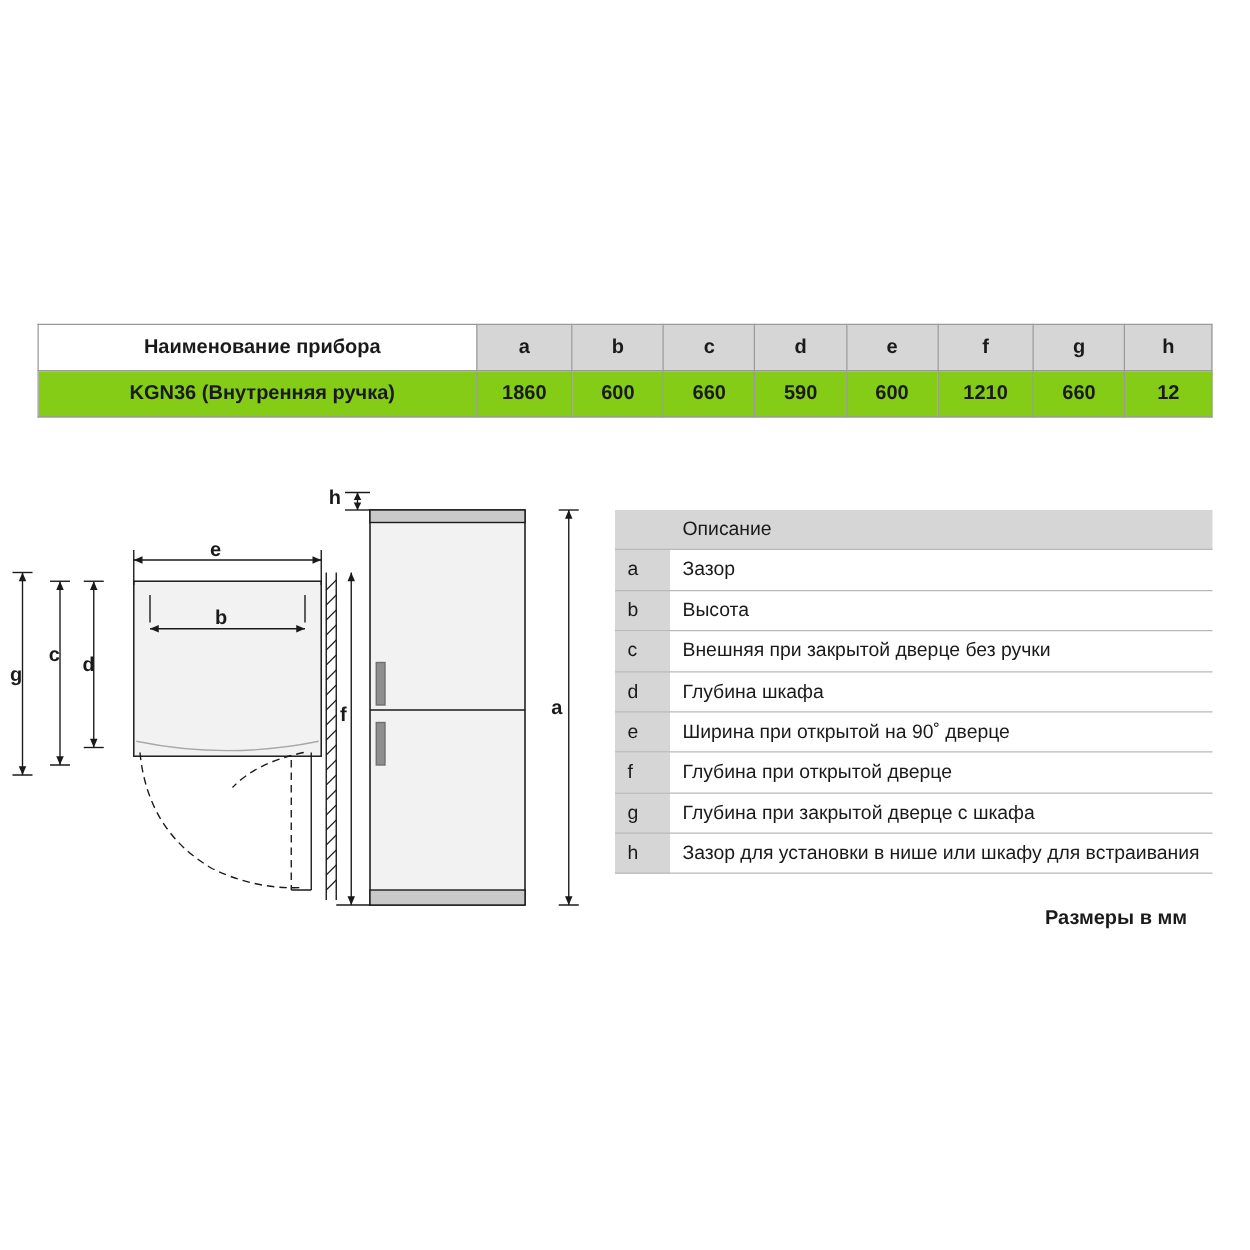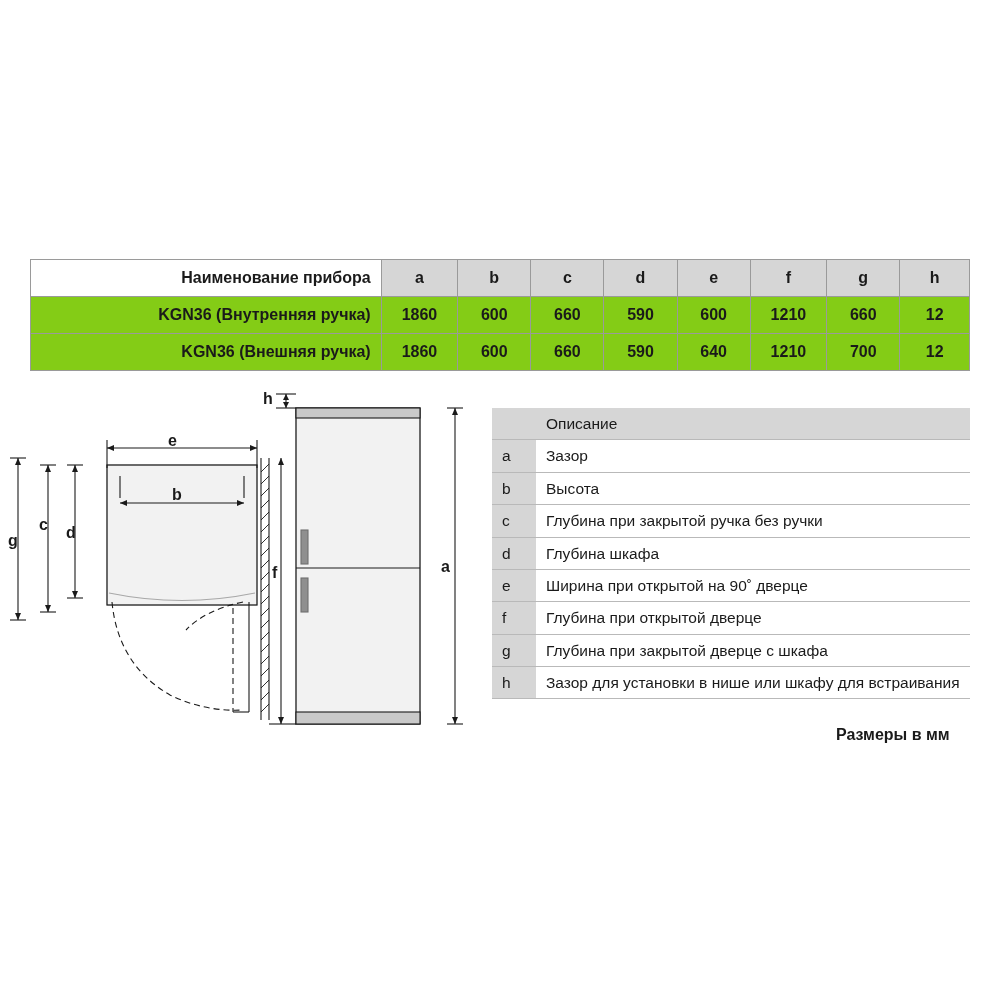--- a/index.html
+++ b/index.html
@@ -32,21 +32,21 @@
   }
   .spec-table td, .spec-table th {
     border: 1px solid #9a9a9a;
     height: 36px;
     padding: 0 10px;
     font-weight: bold;
     text-align: center;
     white-space: nowrap;
   }
   .spec-table .name-cell {
-    text-align: right;
+    text-align: center;
     width: 390px;
     padding-left: 18px;
   }
   .spec-table thead td {
     background: #d6d6d6;
   }
   .spec-table thead td.name-cell {
     background: #ffffff;
   }
   .spec-table tbody td {
@@ -134,51 +134,40 @@
         <td class="name-cell">KGN36 (Внутренняя ручка)</td>
         <td>1860</td>
         <td>600</td>
         <td>660</td>
         <td>590</td>
         <td>600</td>
         <td>1210</td>
         <td>660</td>
         <td>12</td>
       </tr>
-      <tr>
-        <td class="name-cell">KGN36 (Внешняя ручка)</td>
-        <td>1860</td>
-        <td>600</td>
-        <td>660</td>
-        <td>590</td>
-        <td>640</td>
-        <td>1210</td>
-        <td>700</td>
-        <td>12</td>
-      </tr>
     </tbody>
   </table>
 
   <table class="legend">
     <tbody>
       <tr class="head">
         <td class="key"></td>
         <td class="desc">Описание</td>
       </tr>
       <tr>
         <td class="key">a</td>
         <td class="desc">Зазор</td>
       </tr>
       <tr>
         <td class="key">b</td>
         <td class="desc">Высота</td>
       </tr>
       <tr>
         <td class="key">c</td>
-        <td class="desc">Глубина при закрытой ручка без ручки</td>
+        <td class="desc">Внешняя при закрытой дверце без ручки</td>
       </tr>
       <tr>
         <td class="key">d</td>
         <td class="desc">Глубина шкафа</td>
       </tr>
       <tr>
         <td class="key">e</td>
         <td class="desc">Ширина при открытой на 90˚ дверце</td>
       </tr>
       <tr>

